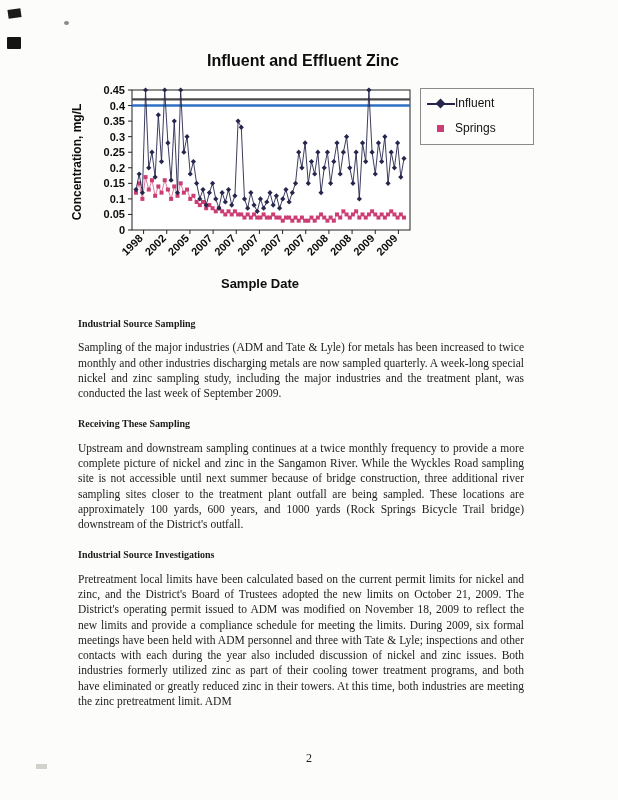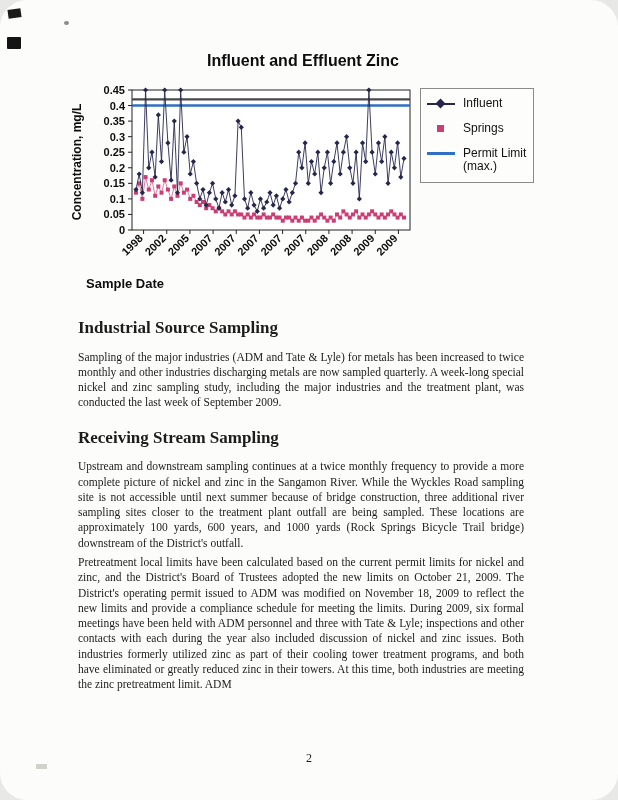--- a/index.html
+++ b/index.html
@@ -1,20 +1,20 @@
 <!DOCTYPE html>
 <html><head>
 <meta charset="utf-8">
 <style>
   * { margin:0; padding:0; box-sizing:border-box; }
   html,body { width:618px; height:800px; }
   body { background:#e8e8e6; font-family:"Liberation Serif", serif; }
   .page {
     position:relative; width:618px; height:800px;
-    background:#fcfcfa; color:#1c1c1c; overflow:hidden;border-radius:27px;
+    background:#fcfcfa; color:#1c1c1c; overflow:hidden;
   }
   
   .artifact { position:absolute; }
   .a1 { left:8px;  top:9px;  width:13px; height:9px;  background:#1b1b1b; transform:rotate(-8deg); }
   .a2 { left:7px;  top:37px; width:14px; height:12px; background:#141414; border-radius:1px; }
   .a3 { left:64px; top:21px; width:5px;  height:4px;  background:#8a8a85; border-radius:50%; }
   .a4 { left:36px; top:764px; width:11px; height:5px; background:#d2d2cc; }
 
   
   .chart-block { margin:52px 40px 0 68px; font-family:"Liberation Sans", sans-serif; }
@@ -23,33 +23,33 @@
   .y-axis-label {
     width:18px; height:160px; display:flex; align-items:center; justify-content:center; flex-shrink:0;
   }
   .y-axis-label span {
     transform:rotate(-90deg); white-space:nowrap; font-size:12px; font-weight:bold; color:#0d0d0d;
   }
   .legend {
     margin-top:6px; margin-left:4px; width:114px; border:1px solid #8a8a8a; background:#fdfdfb;
     padding:8px 6px; display:flex; flex-direction:column; gap:11px; font-size:12px; color:#111;
   }
-  .legend-item { display:flex; align-items:flex-start; gap:8px; }
+  .legend-item { display:flex; align-items:flex-start; gap:0; }
   .lm { position:relative; width:28px; height:13px; flex-shrink:0; }
   .lm-influent .line { position:absolute; left:0; right:0; top:6px; height:1.5px; background:#26264d; }
   .lm-influent .diamond { position:absolute; left:10px; top:3px; width:7px; height:7px; transform:rotate(45deg); background:#26264d; }
   .lm-effluent .square { position:absolute; left:10px; top:3px; width:7px; height:7px; background:#cc3d74; }
   .lm-avg .bar { position:absolute; left:0; right:0; top:5px; height:3px; background:#4a4a4a; }
   .lm-max .bar { position:absolute; left:0; right:0; top:5px; height:3px; background:#2f6fc4; }
   .ltext { line-height:1.15; }
-  .x-axis-label { width:348px; margin-left:18px; text-align:left; font-size:13px; font-weight:bold; color:#0d0d0d; margin-top:2px; }
+  .x-axis-label { width:348px; margin-left:18px; text-align:center; font-size:13px; font-weight:bold; color:#0d0d0d; margin-top:2px; }
 
   
   .body-text { margin:26px 78px 0 78px; font-size:11.5px; line-height:1.33; }
-  .body-text h3 { font-size:17px; font-weight:bold; margin:16px 0 10px 0; }
+  .body-text h3 { font-size:10px; font-weight:bold; margin:16px 0 10px 0; }
   .body-text h3:first-child { margin-top:0; }
   .body-text p { margin:0 16px 4px 0; text-align:justify; }
 
   .page-number { position:absolute; bottom:34px; left:0; width:100%; text-align:center; font-size:12px; }
 </style>
 </head>
 <body>
 
 <div class="page">
 
@@ -292,33 +292,28 @@
               <i class="diamond"></i>
             </span>
           <span class="ltext">Influent</span>
         </div>
         <div class="legend-item">
           <span class="lm lm-effluent">
               <i class="square"></i>
             </span>
           <span class="ltext">Springs</span>
         </div>
-        <div class="legend-item">
-          <span class="lm lm-max">
-              <i class="bar"></i>
-            </span>
-          <span class="ltext">Permit Limit (max.)</span>
-        </div>
       </div>
     </div>
     <div class="x-axis-label">Sample Date</div>
   </div>
 
   <div class="body-text">
     <h3>Industrial Source Sampling</h3>
     <p>Sampling of the major industries (ADM and Tate &amp; Lyle) for metals has been increased to twice monthly and other industries discharging metals are now sampled quarterly.  A week-long special nickel and zinc sampling study, including the major industries and the treatment plant, was conducted the last week of September 2009.</p>
-    <h3>Receiving Stream Sampling</h3>
+    <h3>Receiving These Sampling</h3>
     <p>Upstream and downstream sampling continues at a twice monthly frequency to provide a more complete picture of nickel and zinc in the Sangamon River.  While the Wyckles Road sampling site is not accessible until next summer because of bridge construction, three additional river sampling sites closer to the treatment plant outfall are being sampled.  These locations are approximately 100 yards, 600 years, and 1000 yards (Rock Springs Bicycle Trail bridge) downstream of the District's outfall.</p>
+    <h3>Industrial Source Investigations</h3>
     <p>Pretreatment local limits have been calculated based on the current permit limits for nickel and zinc, and the District's Board of Trustees adopted the new limits on October 21, 2009.  The District's operating permit issued to ADM was modified on November 18, 2009 to reflect the new limits and provide a compliance schedule for meeting the limits.  During 2009, six formal meetings have been held with ADM personnel and three with Tate &amp; Lyle; inspections and other contacts with each during the year also included discussion of nickel and zinc issues.  Both industries formerly utilized zinc as part of their cooling tower treatment programs, and both have eliminated or greatly reduced zinc in their towers.  At this time, both industries are meeting the zinc pretreatment limit.  ADM</p>
   </div>
 
   <div class="page-number">2</div>
 </div>
 
 </body></html>

